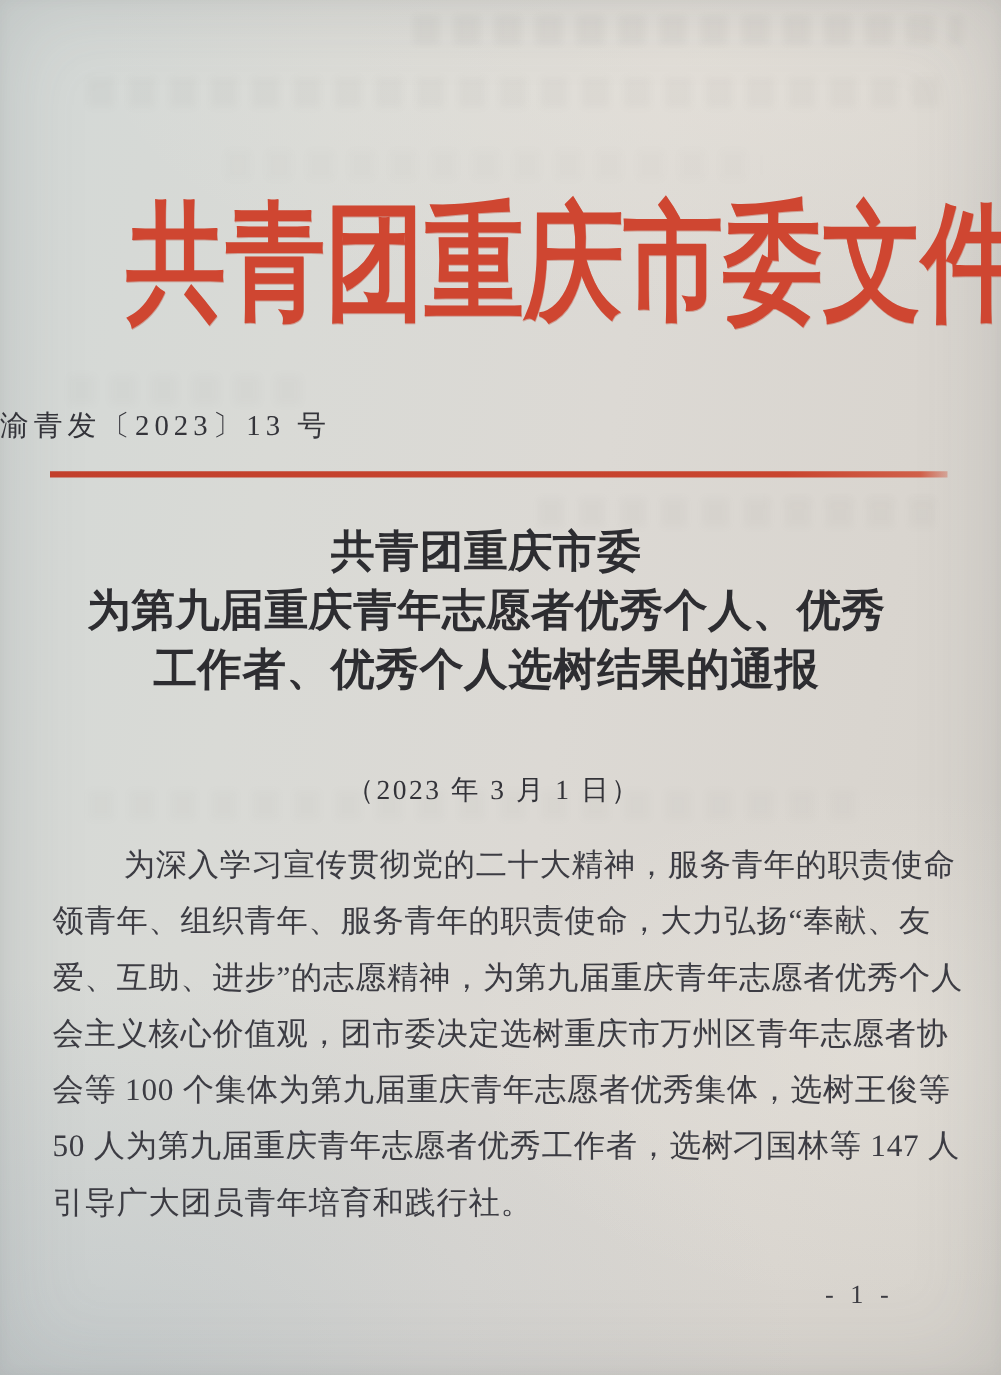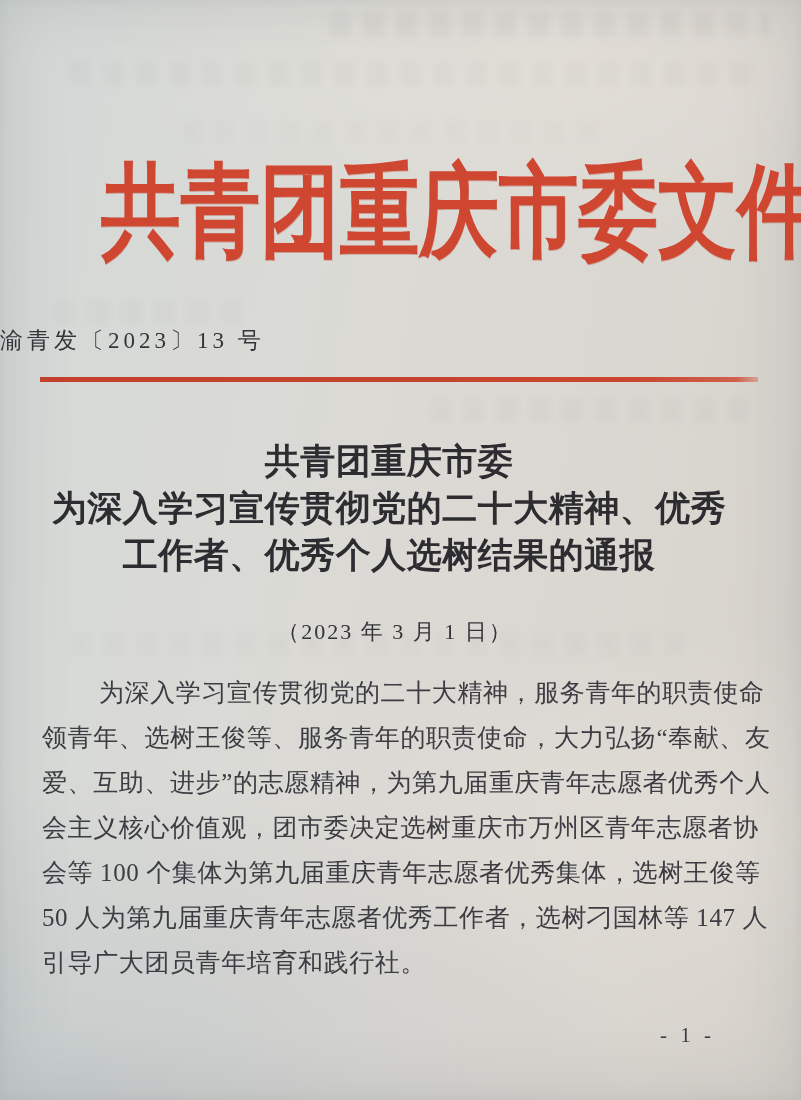--- a/index.html
+++ b/index.html
@@ -62,21 +62,21 @@
     color: #34343a;
   }
   .red-rule {
     position: absolute;
     top: 377px; left: 40px;
     width: 718px; height: 5px;
     background: linear-gradient(90deg, #c2402c 0%, #c9452f 82%, #d0604a 97%, rgba(208,96,74,0.4) 100%);
   }
   .doc-title {
     position: absolute;
-    top: 438px; left: 0; width: 778px;
+    top: 418px; left: 0; width: 778px;
     text-align: center;
     font-weight: bold;
     font-size: 35px;
     color: #2d2d31;
   }
   .doc-title .t-line {
     height: 47px;
     line-height: 47px;
     white-space: nowrap;
     letter-spacing: 0.5px;
@@ -132,29 +132,29 @@
   <div class="red-head">
     <span class="squeeze">共青团重庆市委文件</span>
   </div>
 
   <div class="doc-number">渝青发〔2023〕13 号</div>
 
   <div class="red-rule"></div>
 
   <div class="doc-title">
     <div class="t-line">共青团重庆市委</div>
-    <div class="t-line">为深入学习宣传贯彻党的二十大精神、优秀</div>
+    <div class="t-line">为第九届重庆青年志愿者优秀个人、优秀</div>
     <div class="t-line">工作者、优秀个人选树结果的通报</div>
   </div>
 
   <div class="doc-date">（2023 年 3 月 1 日）</div>
 
   <div class="body-text">
     <div class="body-line first">为深入学习宣传贯彻党的二十大精神，服务青年的职责使命</div>
-    <div class="body-line">领青年、选树王俊等、服务青年的职责使命，大力弘扬“奉献、友</div>
+    <div class="body-line">领青年、组织青年、服务青年的职责使命，大力弘扬“奉献、友</div>
     <div class="body-line">爱、互助、进步”的志愿精神，为第九届重庆青年志愿者优秀个人</div>
     <div class="body-line">会主义核心价值观，团市委决定选树重庆市万州区青年志愿者协</div>
     <div class="body-line">会等 100 个集体为第九届重庆青年志愿者优秀集体，选树王俊等</div>
     <div class="body-line">50 人为第九届重庆青年志愿者优秀工作者，选树刁国林等 147 人</div>
     <div class="body-line last">引导广大团员青年培育和践行社。</div>
   </div>
 
   <div class="page-number">- 1 -</div>
 
 </div>

